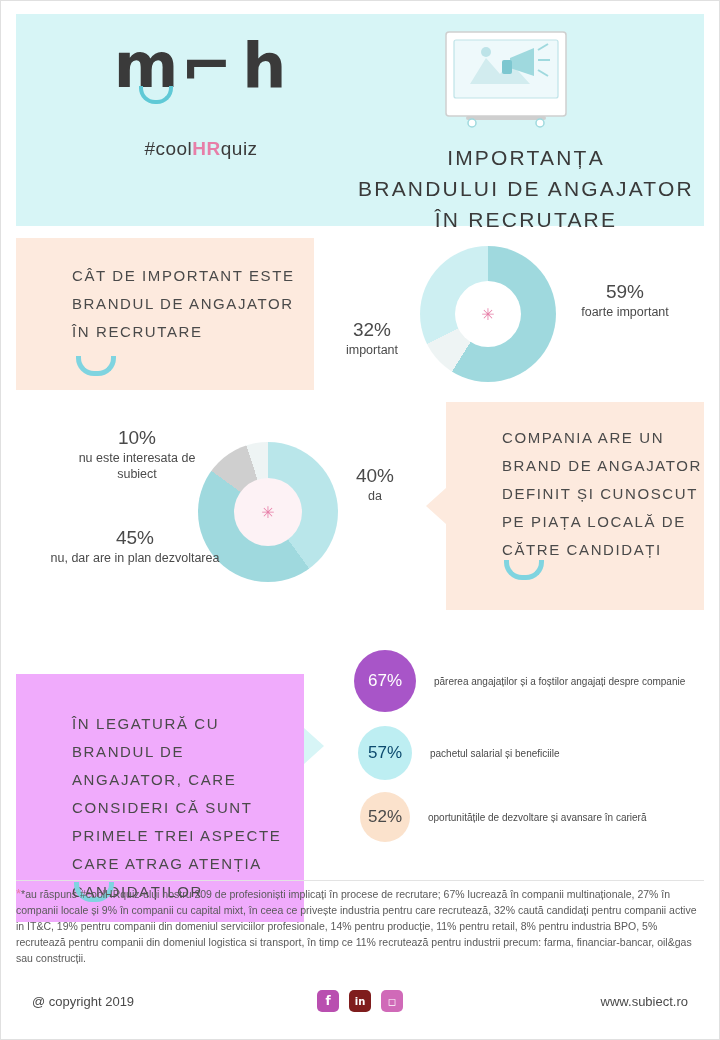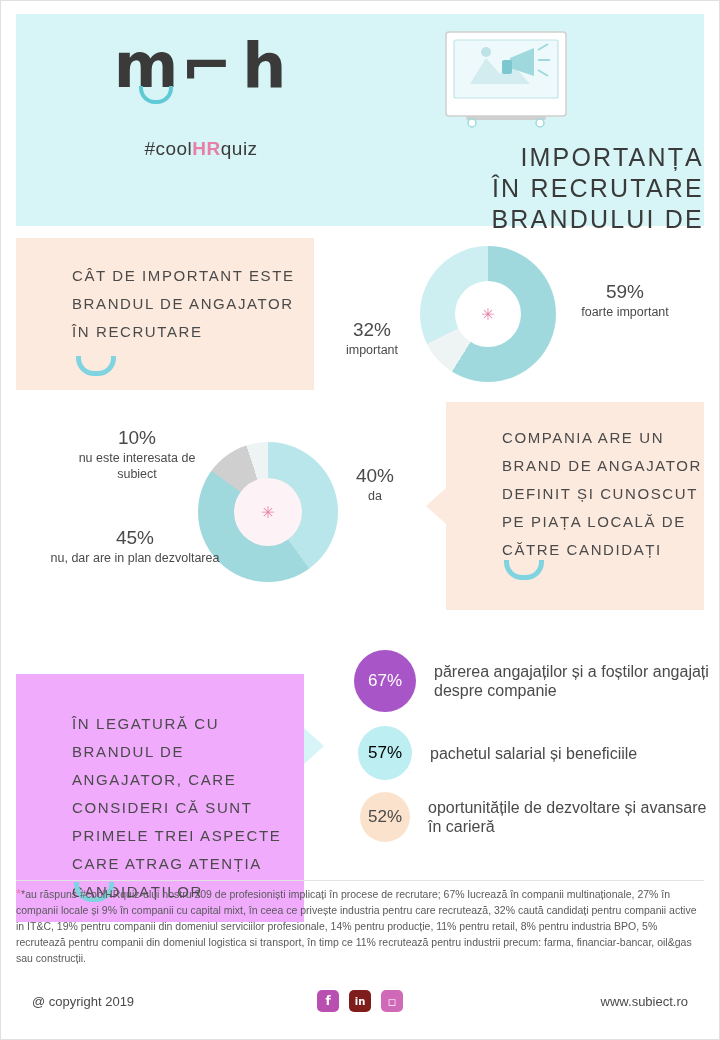--- a/index.html
+++ b/index.html
@@ -31,22 +31,22 @@
   .hashtag{
     font-size:19px;color:#3a3a3a;letter-spacing:.5px;margin-top:26px;
   }
   .hashtag .hr{color:#e77fa8;font-weight:700;}
 
   .header-ill{
     position:absolute;left:410px;top:14px;width:160px;height:100px;
   }
   .header-title{
     position:absolute;left:332px;top:128px;width:356px;
-    text-align:right;color:#3a3a3a;
-    font-size:25px;letter-spacing:2.2px;line-height:31px;
+    text-align:center;color:#3a3a3a;
+    font-size:21px;letter-spacing:2.2px;line-height:31px;
   }
 
   
   .sec1{position:absolute;left:16px;top:238px;width:688px;height:152px;}
   .sec1 .left{position:absolute;left:0;top:0;width:298px;height:152px;background:#fdeade;}
   .sec1 .right{position:absolute;left:298px;top:0;width:390px;height:152px;background:#ffffff;}
   .q-text{
     color:#4a4a4a;font-size:15px;letter-spacing:1.6px;line-height:28px;
   }
   .sec1 .q-text{position:absolute;left:56px;top:24px;width:230px;}
@@ -87,21 +87,21 @@
   .sec3 .left{position:absolute;left:0;top:8px;width:288px;height:248px;background:#f0abfc;margin-top:44px;}
   .sec3 .right{position:absolute;left:288px;top:0;width:400px;height:248px;background:#ffffff;margin-left:28px;}
   .sec3 .q-text{position:absolute;left:56px;top:36px;width:220px;}
   .arrow-r.cy{border-left-color:#d7f5f6;}
 
   .bubble-row{position:absolute;display:flex;align-items:center;}
   .bubble{
     border-radius:50%;display:flex;align-items:center;justify-content:center;
     color:#fff;font-size:17px;
   }
-  .bubble-lbl{font-size:16px;color:#4a4a4a;line-height:19px;margin-left:18px;}
+  .bubble-lbl{font-size:10px;color:#4a4a4a;line-height:19px;margin-left:18px;}
 
   
   .footnote{
     position:absolute;left:16px;top:886px;width:688px;
     font-size:10.5px;line-height:16px;color:#5a5a5a;
   }
   .footnote .star{color:#e77fa8;font-size:13px;}
   .foot-line{position:absolute;left:16px;top:880px;width:688px;height:1px;background:#e3e3e3;}
   .footer{position:absolute;left:16px;top:990px;width:688px;height:34px;}
   .copyright{position:absolute;left:16px;top:4px;font-size:13px;color:#4a4a4a;}
@@ -142,22 +142,22 @@
         <line x1="112" y1="32" x2="124" y2="32" stroke="#9fd9de" stroke-width="2"></line>
         <line x1="112" y1="42" x2="122" y2="48" stroke="#9fd9de" stroke-width="2"></line>
         <rect x="40" y="88" width="80" height="4" rx="2" fill="#cfcfcf"></rect>
         <circle cx="46" cy="95" r="4" fill="#ffffff" stroke="#9fd9de" stroke-width="1.5"></circle>
         <circle cx="114" cy="95" r="4" fill="#ffffff" stroke="#9fd9de" stroke-width="1.5"></circle>
       </svg>
     </div>
 
     <div class="header-title">
       <div>IMPORTANȚA</div>
+      <div>BRANDULUI DE ANGAJATOR</div>
       <div>ÎN RECRUTARE</div>
-      <div>BRANDULUI DE ANGAJATOR</div>
     </div>
   </div>
 
   <div class="sec1">
     <div class="left">
       <div class="q-text">CÂT DE IMPORTANT ESTE BRANDUL DE ANGAJATOR ÎN RECRUTARE</div>
       <div class="swoosh" style="position:absolute;left:60px;top:118px;"></div>
     </div>
     <div class="arrow-r" style="left:298px;top:58px;"></div>
     <div class="right">
@@ -226,21 +226,21 @@
     <div class="right">
 
       <div class="bubble-row" style="left:22px;top:28px;width:370px;">
         <div class="bubble" style="width:62px;height:62px;background:#a855c8;">
           <span>67%</span>
         </div>
         <div class="bubble-lbl" style="width:280px;">părerea angajaților și a foștilor angajați despre companie</div>
       </div>
 
       <div class="bubble-row" style="left:26px;top:104px;width:370px;">
-        <div class="bubble" style="width:54px;height:54px;background:#bdeef2;color:#000000;">
+        <div class="bubble" style="width:54px;height:54px;background:#bdeef2;color:#0c4a6e;">
           <span>57%</span>
         </div>
         <div class="bubble-lbl" style="width:280px;">pachetul salarial și beneficiile</div>
       </div>
 
       <div class="bubble-row" style="left:28px;top:170px;width:370px;">
         <div class="bubble" style="width:50px;height:50px;background:#fbe2cc;color:#4a4a4a;">
           <span>52%</span>
         </div>
         <div class="bubble-lbl" style="width:280px;">oportunitățile de dezvoltare și avansare în carieră</div>

